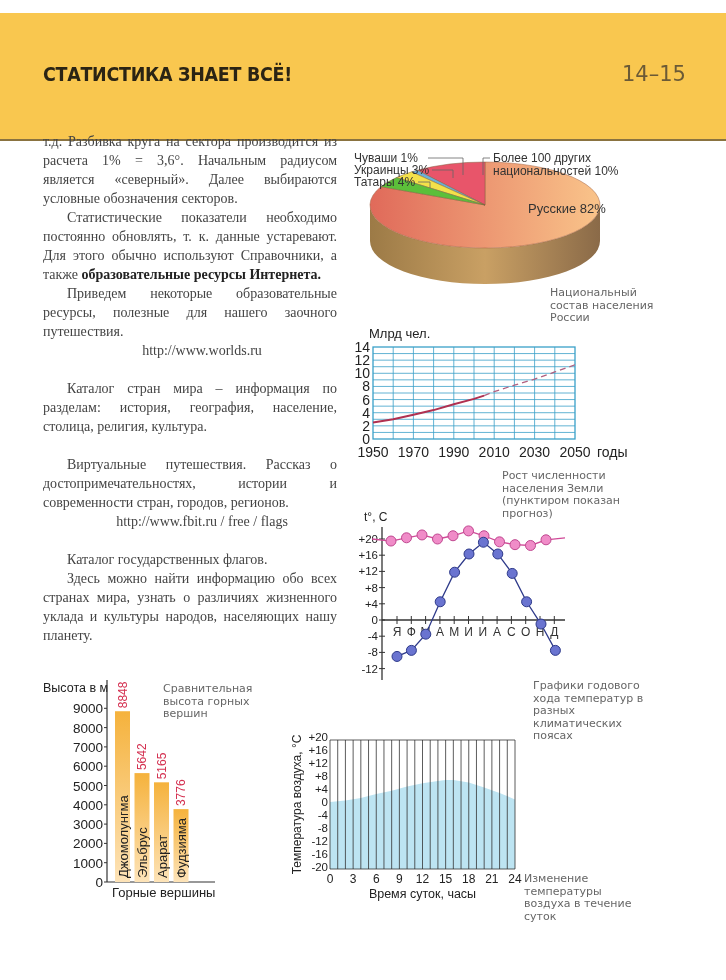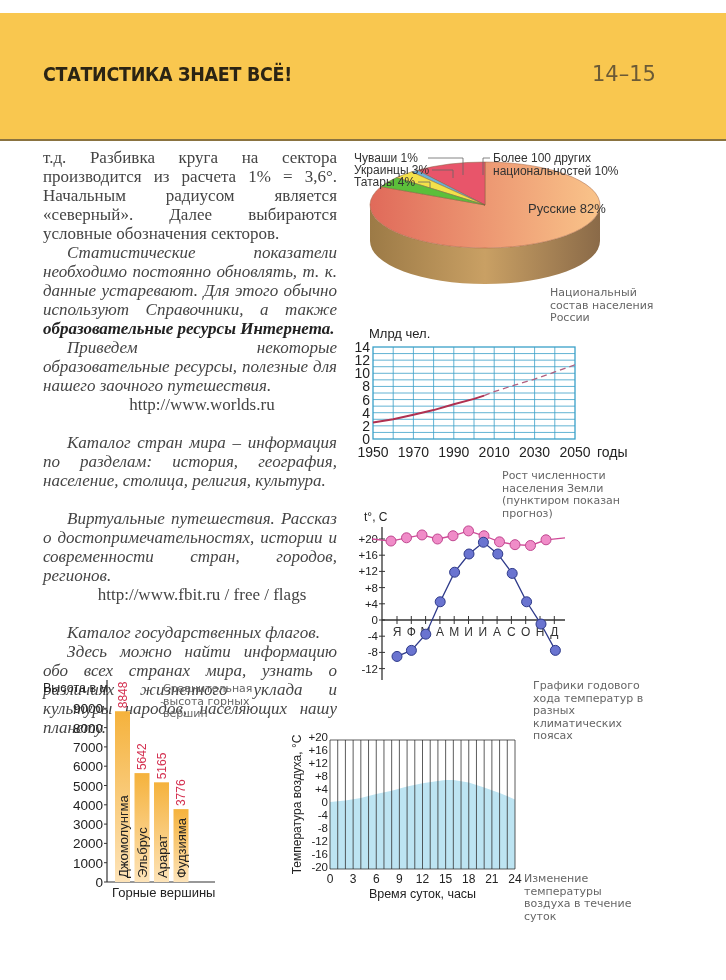--- a/index.html
+++ b/index.html
@@ -1,25 +1,25 @@
 <!DOCTYPE html>
 <html><head>
 <meta charset="utf-8">
 <style>
   * { box-sizing: border-box; margin: 0; padding: 0; }
   html, body { width: 726px; height: 980px; background: #ffffff; overflow: hidden; }
   body { position: relative; font-family: "Liberation Sans", sans-serif; color: #333; }
 
   .header { position: absolute; left: 0; top: 0; width: 726px; height: 128px; background: #f9c74f; border-bottom: 2px solid #8a7340; margin-top: 13px; }
   .header .title { position: absolute; left: 43px; top: 50px; font-family: "DejaVu Sans", sans-serif; font-size: 19px; font-weight: bold; color: #2b2414; letter-spacing: -0.3px; transform: scaleX(0.92); transform-origin: left; }
-  .header .pages { position: absolute; left: 592px; top: 49px; font-family: "DejaVu Sans", sans-serif; font-size: 21px; color: #6b5a36; }
-
-  .text-col { position: absolute; left: 43px; top: 148px; width: 294px; font-family: "Liberation Serif", serif; font-size: 17px; line-height: 19px; color: #444; text-align: justify; }
+  .header .pages { position: absolute; left: 622px; top: 49px; font-family: "DejaVu Sans", sans-serif; font-size: 21px; color: #6b5a36; }
+
+  .text-col { position: absolute; left: 43px; top: 132px; width: 294px; font-family: "Liberation Serif", serif; font-size: 14px; line-height: 19px; color: #444; text-align: justify; }
   .text-col p { text-indent: 0; }
-  .text-col p.ind { text-indent: 24px; font-style: italic; }
+  .text-col p.ind { text-indent: 24px; }
   .text-col p.url { text-indent: 24px; text-align: center; }
   .text-col p.gap { margin-top: 19px; }
   .text-col b { color: #222; }
 
   .caption { position: absolute; font-family: "DejaVu Sans", sans-serif; font-size: 11px; line-height: 12.5px; color: #666; }
 
   svg text { font-family: "Liberation Sans", sans-serif; }
 </style>
 </head>
 <body>

